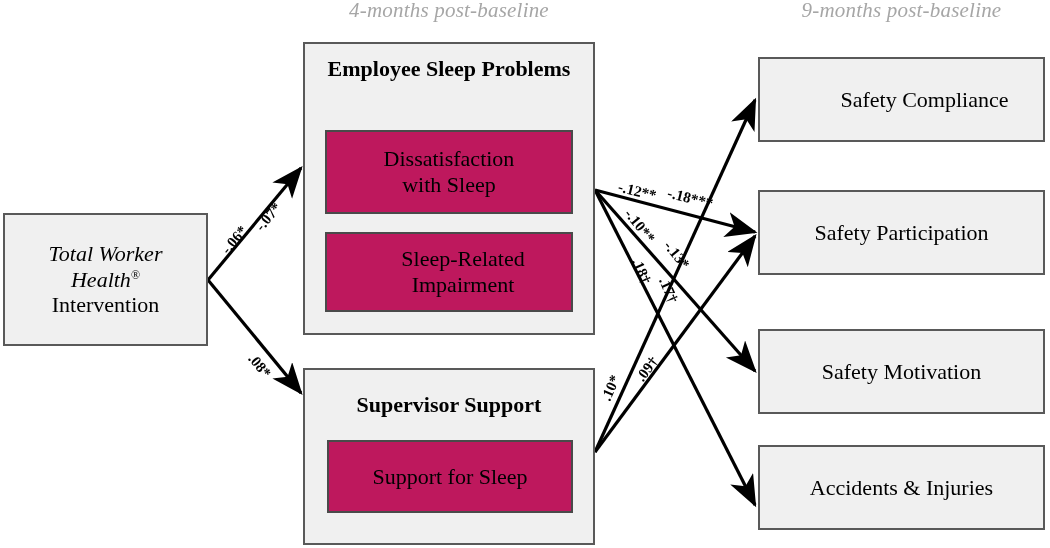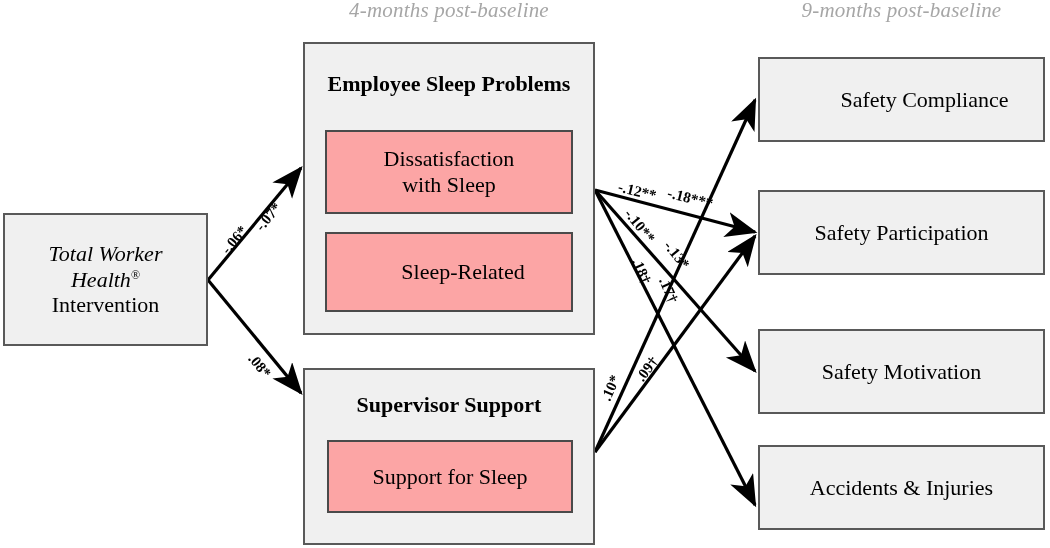--- a/index.html
+++ b/index.html
@@ -8,32 +8,32 @@
   #stage{position:relative;width:1050px;height:548px;}
 
   .hdr{position:absolute;font-style:italic;font-size:21px;color:#a6a6a6;
        white-space:nowrap;letter-spacing:.2px;}
   #hdr4{left:303px;top:-2px;width:292px;text-align:center;}
   #hdr9{left:758px;top:-2px;width:287px;text-align:center;}
 
   .box{position:absolute;box-sizing:border-box;background:#f0f0f0;
        border:2px solid #595959;display:flex;align-items:center;
        justify-content:center;text-align:center;}
-  .inner{position:absolute;box-sizing:border-box;background:#fca5a5;
+  .inner{position:absolute;box-sizing:border-box;background:#be185d;
          border:2px solid #4a4a4a;display:flex;align-items:center;
          justify-content:center;text-align:center;}
 
   #twh{left:3px;top:213px;width:205px;height:133px;}
   #twh .t{font-size:22px;line-height:1.16;}
   #twh .it{font-style:italic;}
   #twh sup{font-size:12px;vertical-align:super;font-style:normal;}
 
   #esp{left:303px;top:42px;width:292px;height:293px;display:block;}
   #esp .ttl{font-weight:bold;font-size:22px;text-align:center;
-            padding-top:27px;line-height:1.14;}
+            padding-top:12px;line-height:1.14;}
   #esp-d{left:325px;top:130px;width:248px;height:84px;}
   #esp-i{left:325px;top:232px;width:248px;height:80px;padding-left:28px;}
 
   #sup{left:303px;top:368px;width:292px;height:177px;display:block;}
   #sup .ttl{font-weight:bold;font-size:22px;text-align:center;
             padding-top:22px;}
   #sup-s{left:327px;top:440px;width:246px;height:73px;}
 
   .inner .t,.rbox .t{font-size:22px;line-height:1.16;}
 
@@ -101,20 +101,21 @@
   </div>
   <div class="inner" id="esp-d">
     <div class="t">
       <span>Dissatisfaction</span><br>
       <span>with Sleep</span>
     </div>
   </div>
   <div class="inner" id="esp-i">
     <div class="t">
       <span>Sleep-Related</span><br>
+      <span>Impairment</span>
     </div>
   </div>
 
   <div class="box" id="sup">
     <div class="ttl">Supervisor Support</div>
   </div>
   <div class="inner" id="sup-s">
     <div class="t">Support for Sleep</div>
   </div>
 

